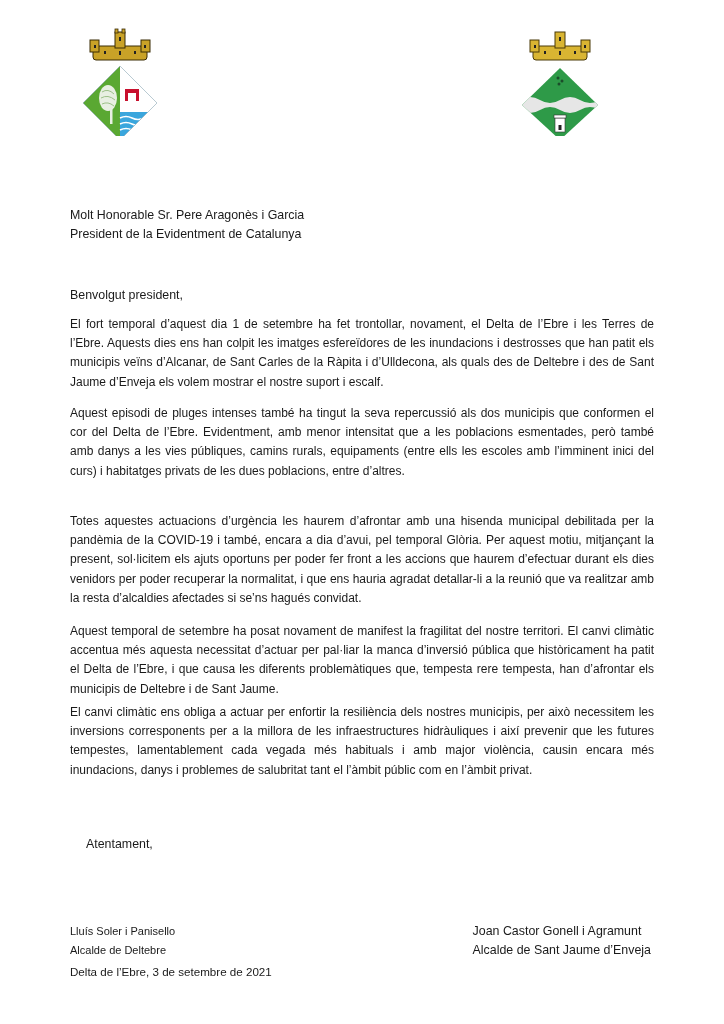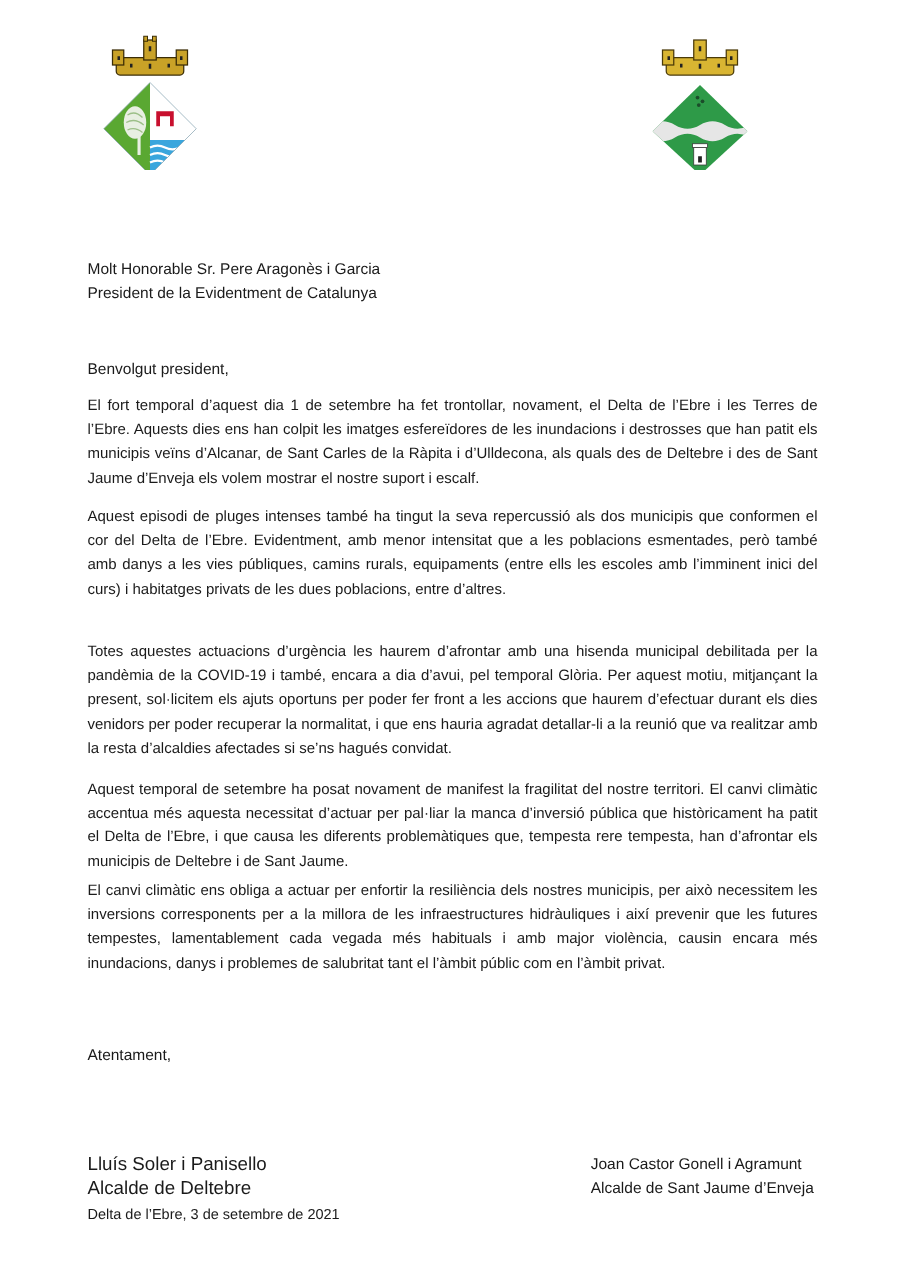--- a/index.html
+++ b/index.html
@@ -47,26 +47,26 @@
       line-height: 19.2px;
       text-align: justify;
       margin: 0;
     }
     .p1 { top: 315px; }
     .p2 { top: 404px; }
     .p3 { top: 512px; }
     .p4 { top: 622px; }
     .p5 { top: 703px; }
 
-    .closing { top: 835px; }
+    .closing { top: 835px; margin-left: 16px; }
     .sig-left {
       position: absolute;
       left: 70px;
       top: 922px;
-      font-size: 15px;
+      font-size: 11px;
       line-height: 19px;
     }
     .sig-right {
       position: absolute;
       right: 70px;
       top: 922px;
       font-size: 12.4px;
       line-height: 19px;
     }
     .sig-right .role { padding-right: 3px; }

